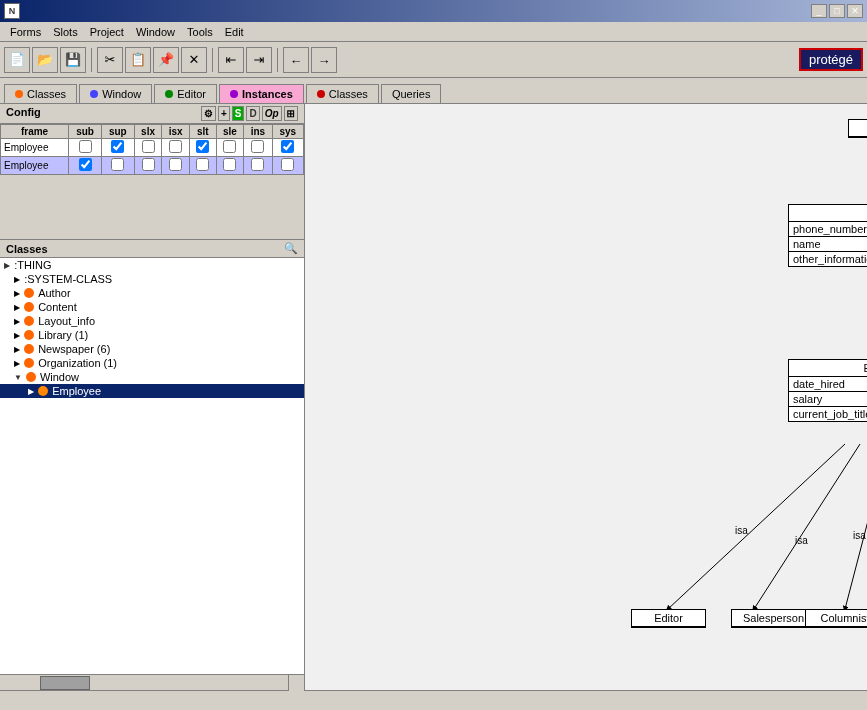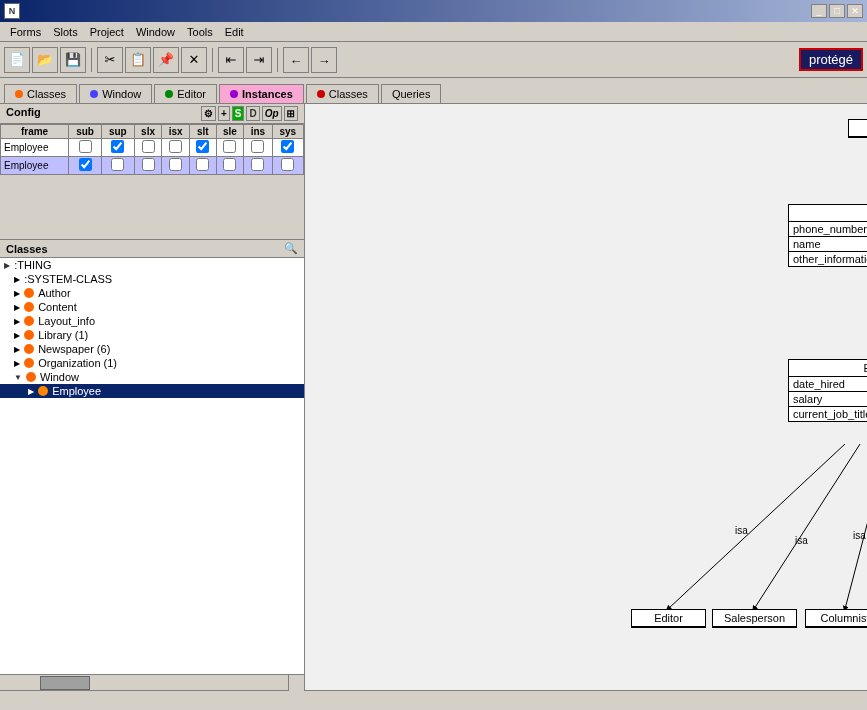--- a/index.html
+++ b/index.html
@@ -427,21 +427,21 @@
         </div>
         <div class="box-row">
           <span class="box-attr">current_job_title</span>
 
         </div>
       </div>
 
       <div class="uml-box" style="left:326px;top:505px;width:75px;">
         <div class="box-header">Editor</div>
       </div>
-      <div class="uml-box" style="left:407px;top:505px;width:85px;">
+      <div class="uml-box" style="left:426px;top:505px;width:85px;">
         <div class="box-header">Salesperson</div>
       </div>
       <div class="uml-box" style="left:500px;top:505px;width:80px;">
         <div class="box-header">Columnist</div>
       </div>
 
     </div>
   </div>
 </div>
 

